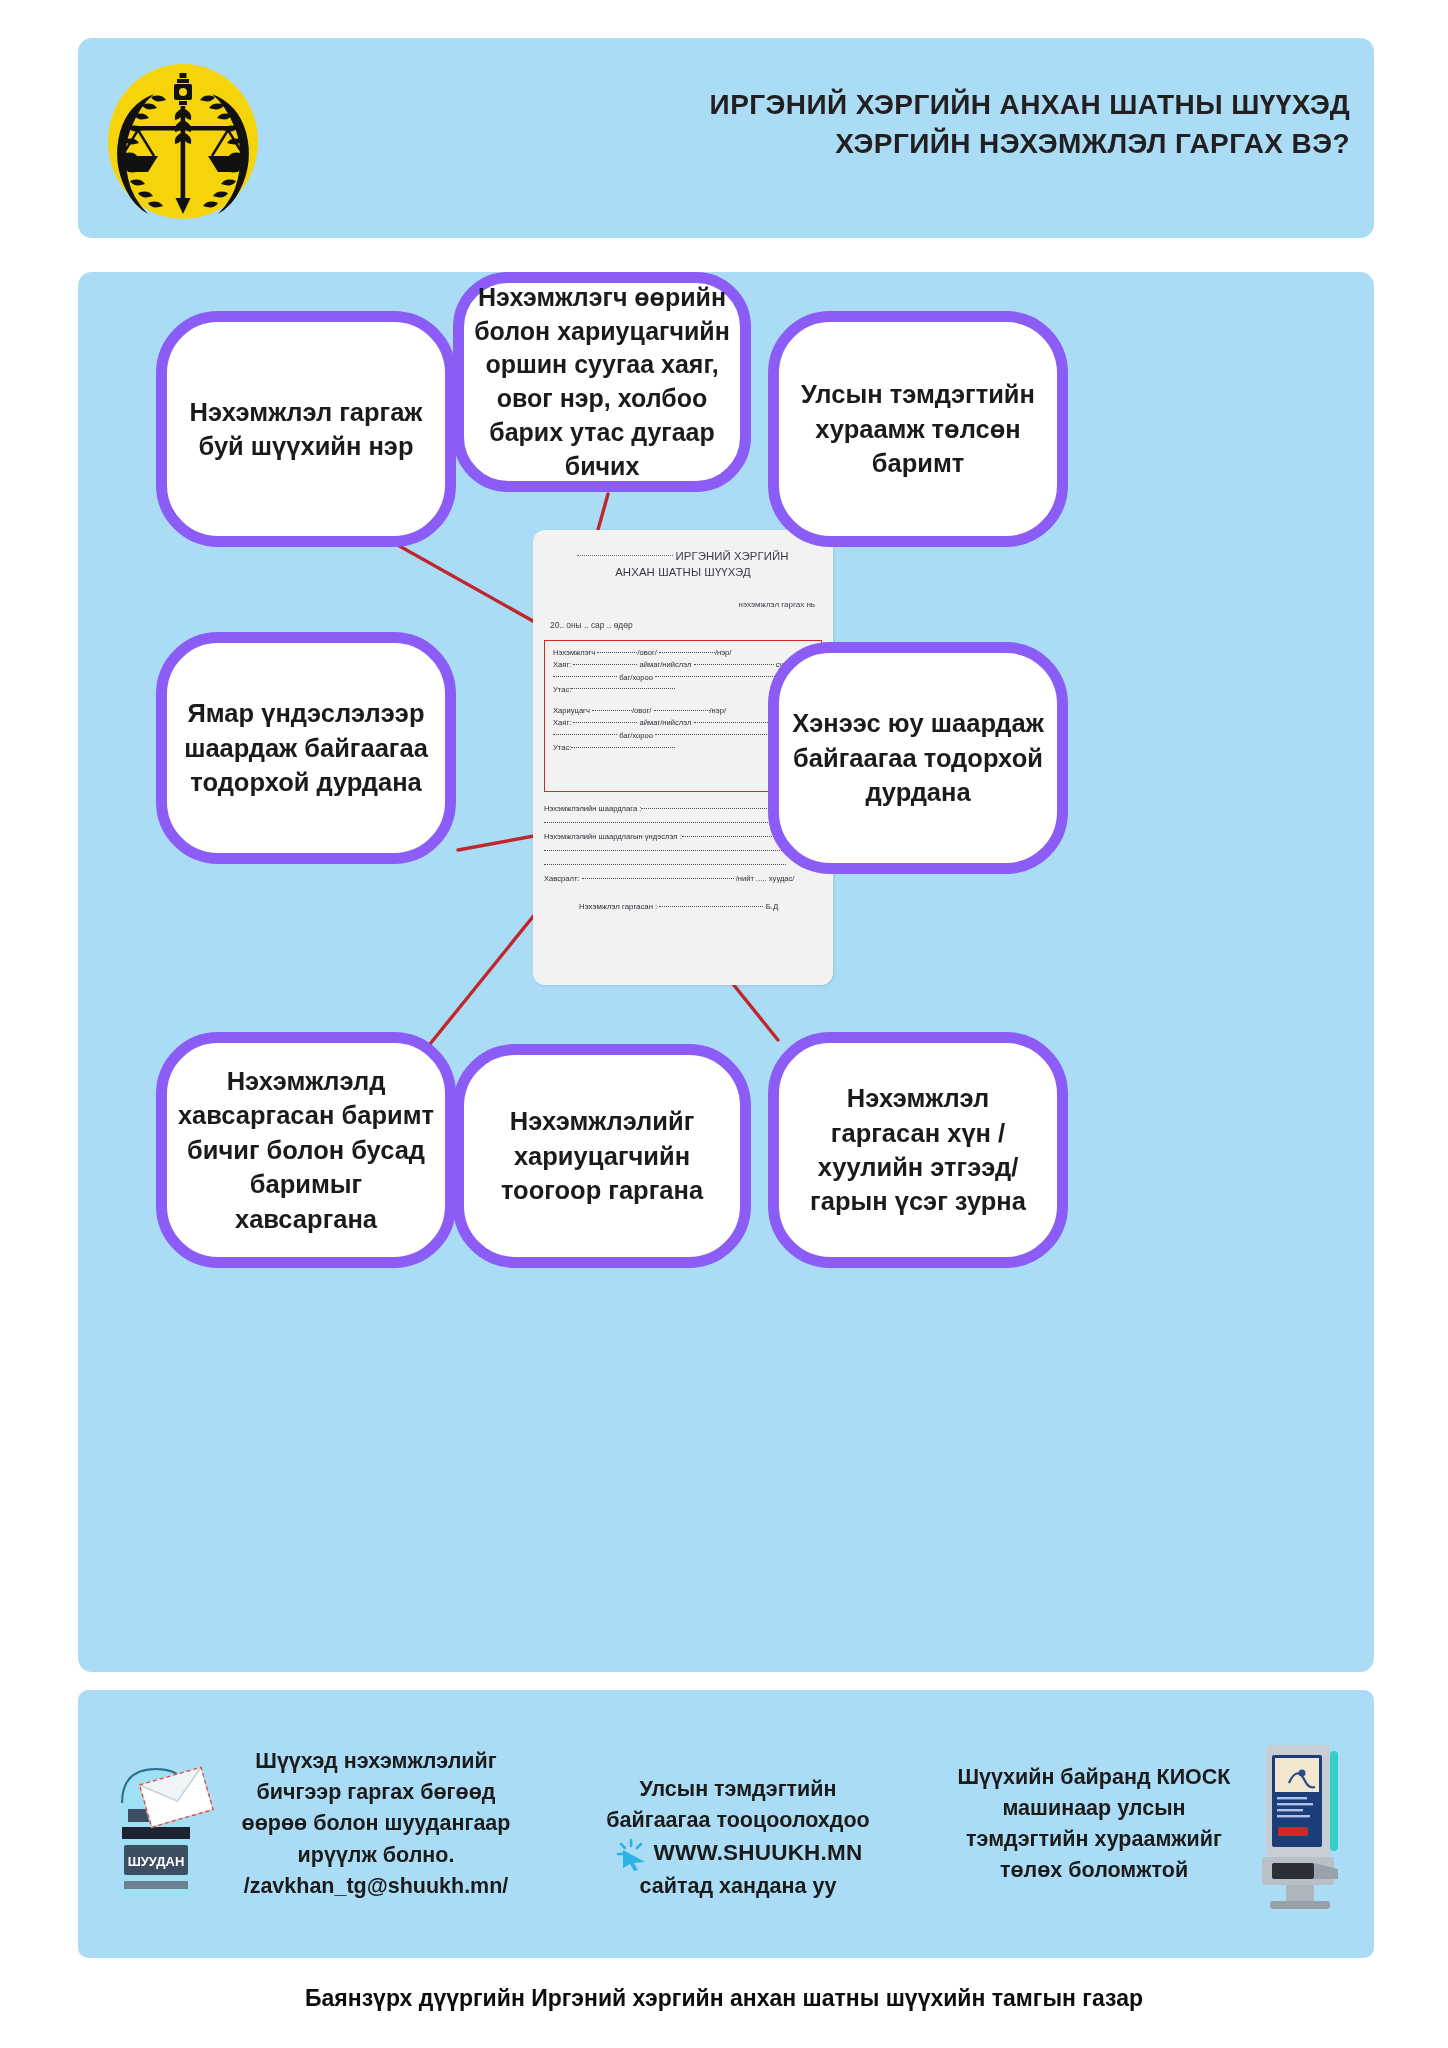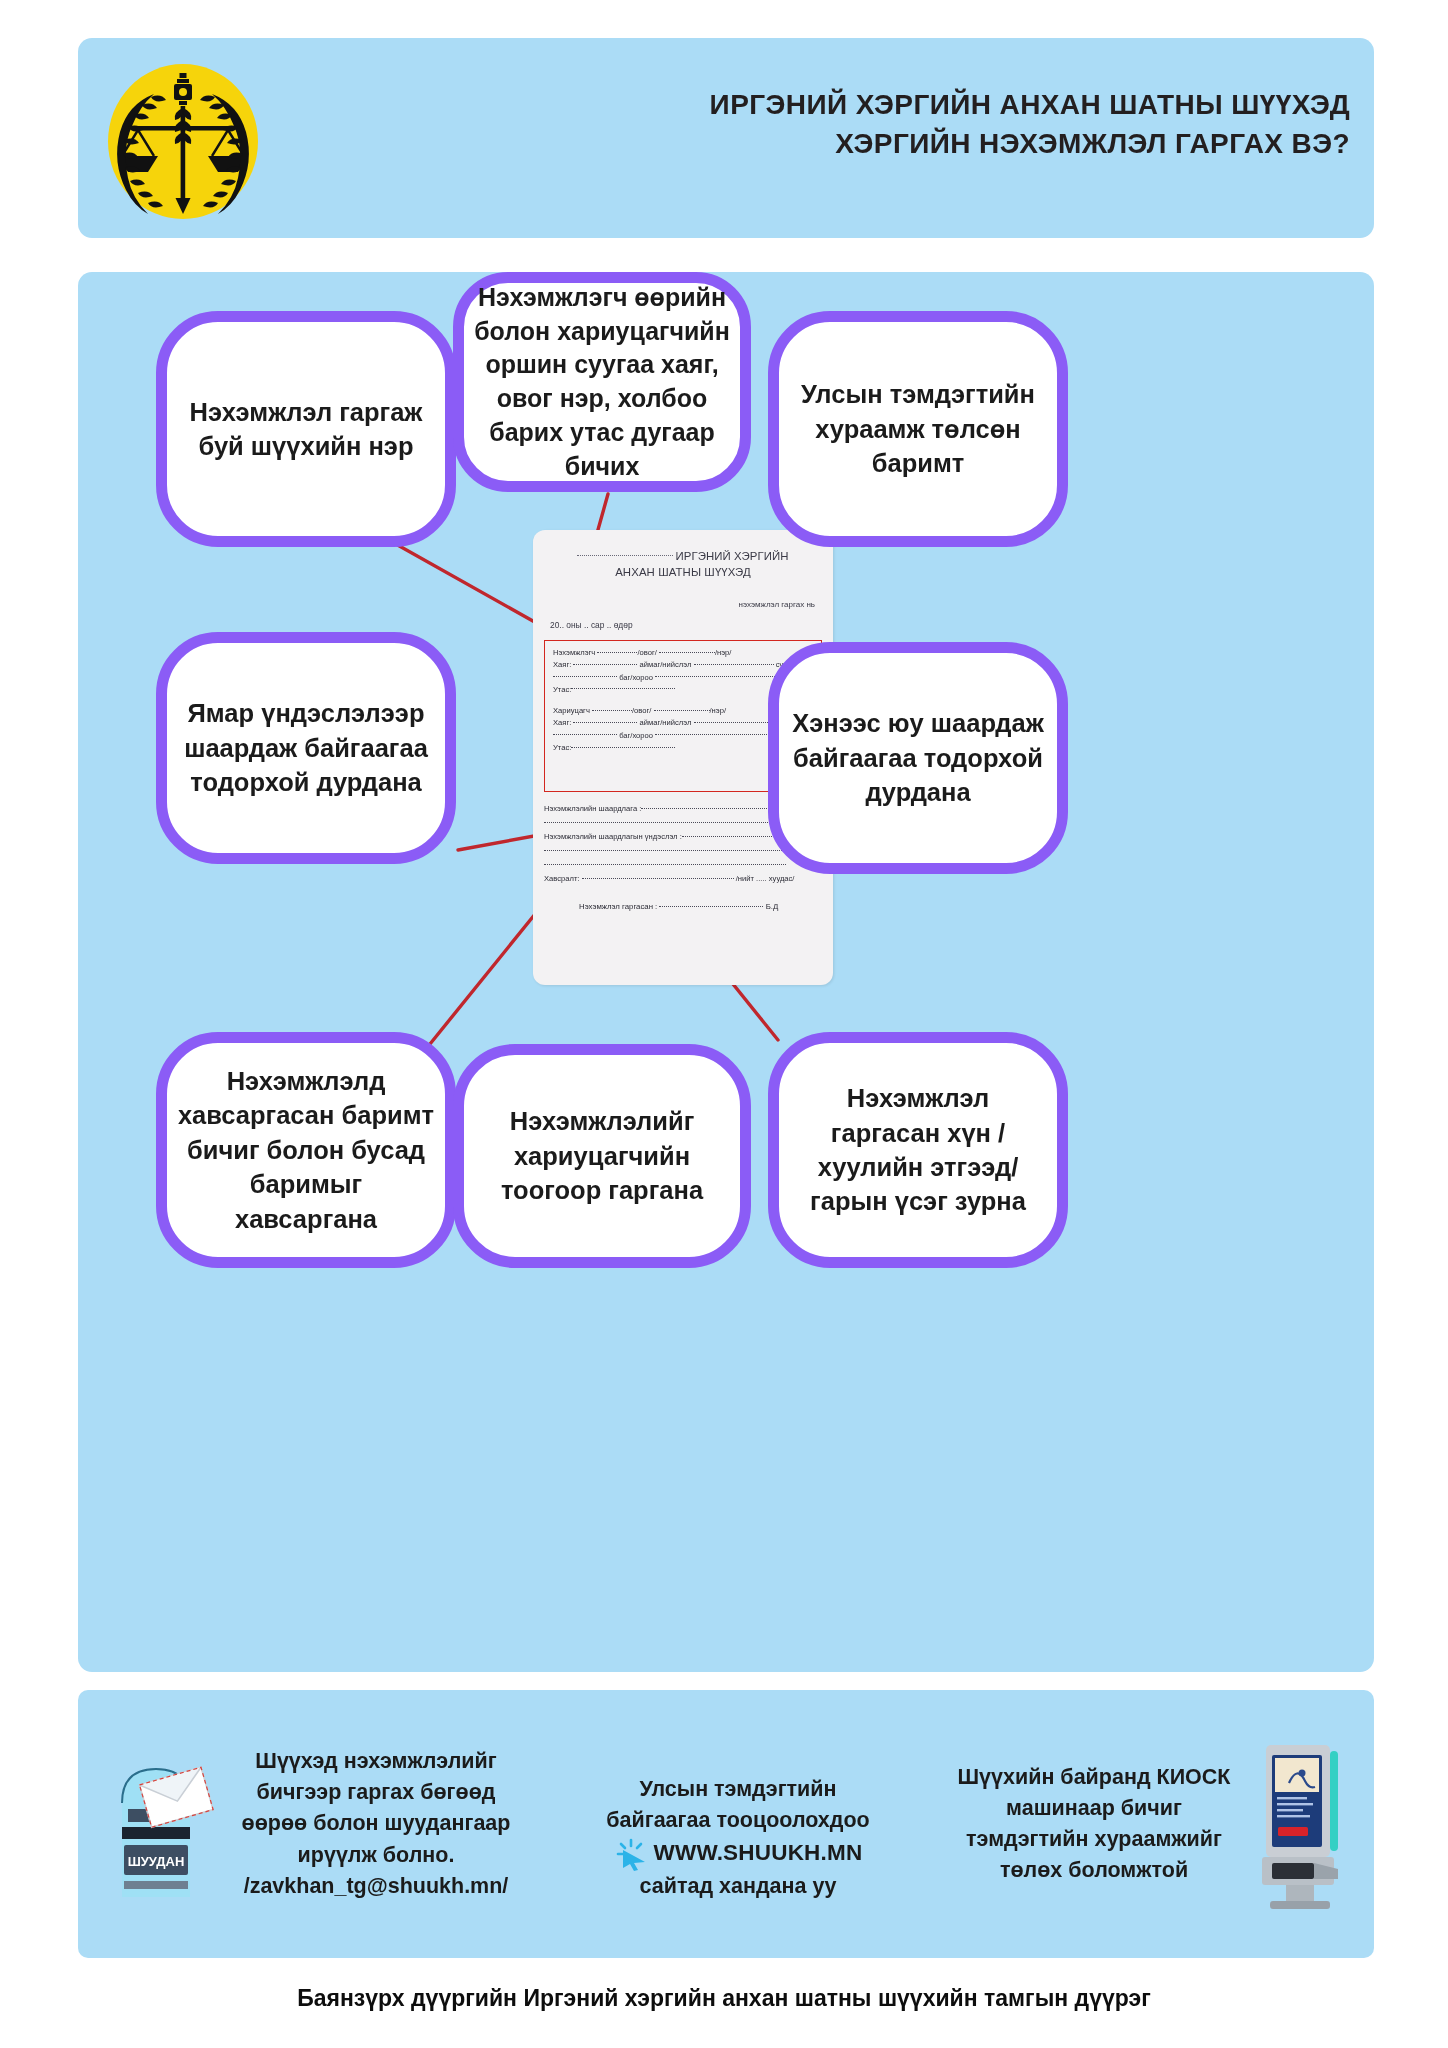--- a/index.html
+++ b/index.html
@@ -442,21 +442,21 @@
             </g>
             <polygon points="9,13 31,25 20,26 24,33 20,34 16,27 9,31" fill="#2BB3E8"></polygon>
           </svg>
           <span class="site-url">WWW.SHUUKH.MN</span>
         </div>
         <div>сайтад хандана уу</div>
       </div>
     </div>
 
     <div class="foot-col" id="foot-col-3">
-      <div class="foot-text">Шүүхийн байранд КИОСК машинаар бичиг тэмдэгтийн хураамжийг төлөх боломжтой</div>
+      <div class="foot-text">Шүүхийн байранд КИОСК машинаар улсын тэмдэгтийн хураамжийг төлөх боломжтой</div>
       <div class="kiosk">
         <svg viewBox="0 0 100 175" width="100" height="175">
           <rect x="14" y="8" width="64" height="112" rx="5" fill="#C9CED4"></rect>
           <rect x="20" y="18" width="50" height="92" rx="2" fill="#1D3C7A"></rect>
           <rect x="23" y="21" width="44" height="34" fill="#F2E7CF"></rect>
           <path d="M37 46 q8 -18 16 -2 q4 8 10 6" fill="none" stroke="#2B4A8C" stroke-width="2.2"></path>
           <circle cx="50" cy="36" r="3.5" fill="#2B4A8C"></circle>
           <g fill="#AFC3E6">
             <rect x="25" y="60" width="30" height="2.4"></rect>
             <rect x="25" y="66" width="36" height="2.4"></rect>
@@ -469,15 +469,15 @@
           <rect x="20" y="126" width="42" height="16" rx="2" fill="#2B2F36"></rect>
           <polygon points="62,126 86,132 86,142 62,142" fill="#9AA3AB"></polygon>
           <rect x="34" y="148" width="28" height="18" fill="#AEB6BD"></rect>
           <rect x="18" y="164" width="60" height="8" rx="3" fill="#98A1A9"></rect>
         </svg>
       </div>
     </div>
 
   </div>
 
-  <div class="bottom-caption">Баянзүрх дүүргийн Иргэний хэргийн анхан шатны шүүхийн тамгын дүүрэг</div>
+  <div class="bottom-caption">Баянзүрх дүүргийн Иргэний хэргийн анхан шатны шүүхийн тамгын газар</div>
 
 </div>
 
 </body></html>

